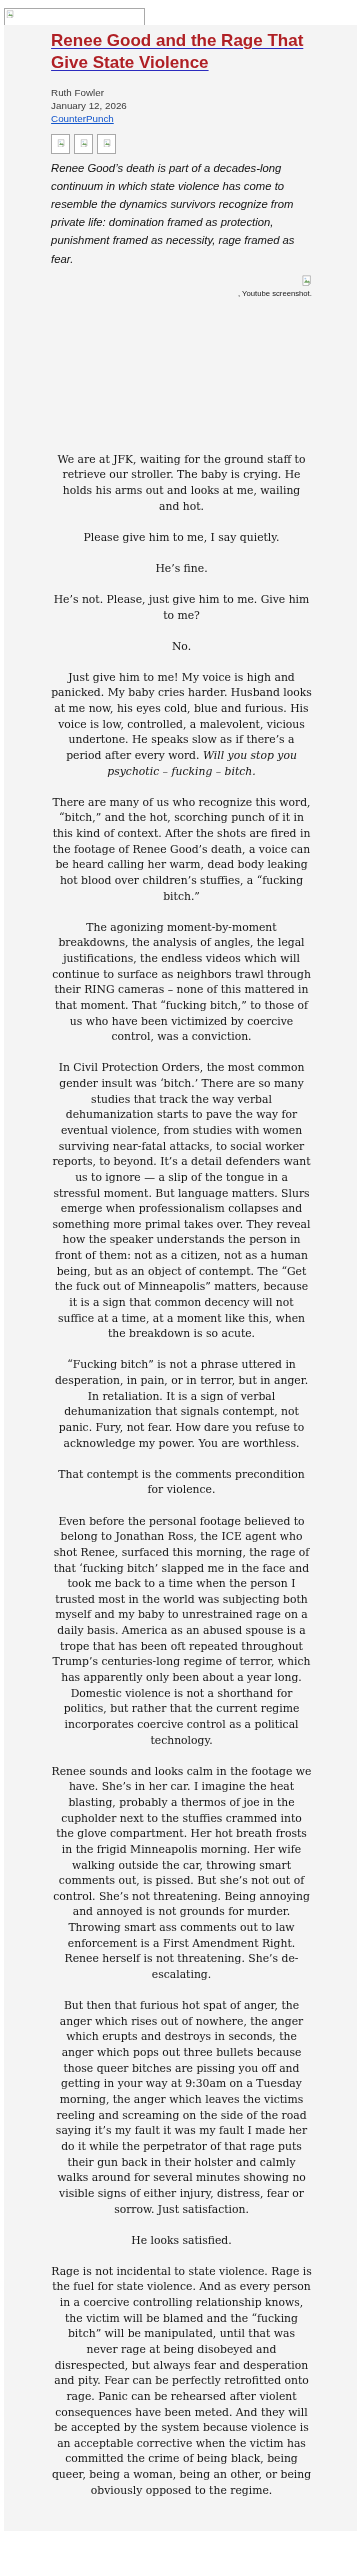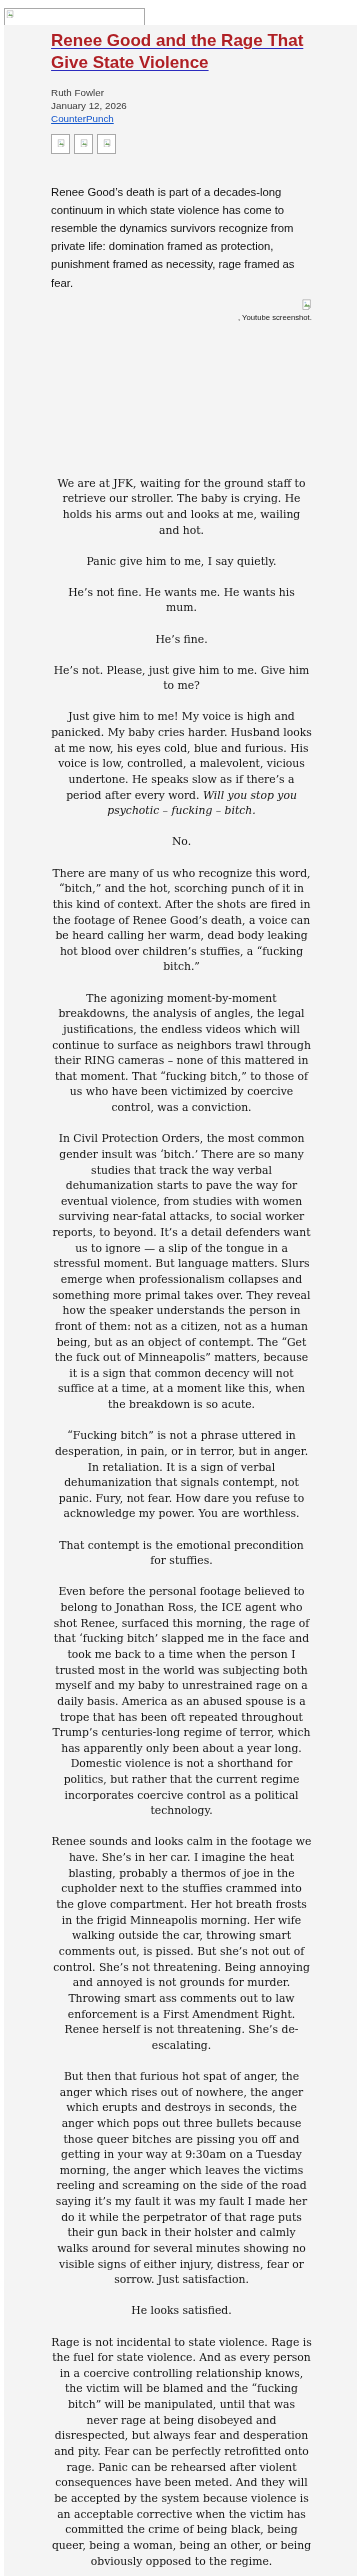--- a/index.html
+++ b/index.html
@@ -16,21 +16,21 @@
 
   h1.title{margin:0;font-size:17px;line-height:1.28;font-weight:bold;}
   h1.title a{color:#b02025;text-decoration:underline;text-decoration-color:#2b2bbf;text-decoration-thickness:1px;text-underline-offset:2.1px;}
 
   .byline{margin-top:13.4px;font-size:9.8px;line-height:1.32;color:#3c3c3c;}
   .byline a{color:#1155cc;text-decoration:underline;}
 
   .share-row{margin-top:8.2px;display:flex;gap:4.1px;}
   .share-box{display:flex;align-items:center;justify-content:center;width:17px;height:18.5px;background:#fff;border:0.5px solid #a9a9a9;}
 
-  .summary{margin:29px 0 0 0;font-size:11.3px;line-height:1.6;color:#111;}
+  .summary{margin:5px 0 0 0;font-size:11.3px;line-height:1.6;font-style:italic;color:#111;}
 
   figure.fig{margin:7.2px 0 0 0;text-align:right;}
   figure.fig .bimg svg{width:11.3px;height:11.3px;}
   figcaption{font-size:7.7px;color:#1a1a1a;margin-top:1px;font-family:"Liberation Sans",sans-serif;}
   .figure-spacer{height:138px;}
 
   
   .body-text p.para{font-family:"DejaVu Serif","Liberation Serif",serif;font-size:10.8px;line-height:1.45;color:#141414;margin:15.5px 0;text-align:center;}
   .seg-italic{font-style:italic;}
 </style>
@@ -91,31 +91,30 @@
             <path d="M13.5 19.5l3.5-4h-3.5z" fill="#d9d9d9" stroke="#a8a8a8" stroke-width="0.8"></path>
             <path d="M5 14.5l4-5.5 3 3.2 1.8-2 2.2 2.6v1.7H5z" fill="#74a465"></path>
             <circle cx="7.6" cy="6.6" r="1.7" fill="#a9c7e8"></circle>
           </svg></span>
       <figcaption>, Youtube screenshot.</figcaption>
     </figure>
     <div class="figure-spacer"></div>
 
     <div class="body-text">
         <p class="para"><span>We are at JFK, waiting for the ground staff to retrieve our stroller. The baby is crying. He holds his arms out and looks at me, wailing and hot.</span></p>
-        <p class="para"><span>Panic give him to me, I say quietly.</span></p>
-        <p class="para"><span>He’s not fine. He wants me. He wants his mum.</span></p>
+        <p class="para"><span>Please give him to me, I say quietly.</span></p>
         <p class="para"><span>He’s fine.</span></p>
         <p class="para"><span>He’s not. Please, just give him to me. Give him to me?</span></p>
+        <p class="para"><span>No.</span></p>
         <p class="para"><span>Just give him to me! My voice is high and panicked. My baby cries harder. Husband looks at me now, his eyes cold, blue and furious. His voice is low, controlled, a malevolent, vicious undertone. He speaks slow as if there’s a period after every word. </span><span class="seg-italic">Will you stop you psychotic – fucking – bitch.</span></p>
-        <p class="para"><span>No.</span></p>
         <p class="para"><span>There are many of us who recognize this word, “bitch,” and the hot, scorching punch of it in this kind of context. After the shots are fired in the footage of Renee Good’s death, a voice can be heard calling her warm, dead body leaking hot blood over children’s stuffies, a “fucking bitch.”</span></p>
         <p class="para"><span>The agonizing moment-by-moment breakdowns, the analysis of angles, the legal justifications, the endless videos which will continue to surface as neighbors trawl through their RING cameras – none of this mattered in that moment. That “fucking bitch,” to those of us who have been victimized by coercive control, was a conviction.</span></p>
         <p class="para"><span>In Civil Protection Orders, the most common gender insult was ‘bitch.’ There are so many studies that track the way verbal dehumanization starts to pave the way for eventual violence, from studies with women surviving near-fatal attacks, to social worker reports, to beyond. It’s a detail defenders want us to ignore — a slip of the tongue in a stressful moment. But language matters. Slurs emerge when professionalism collapses and something more primal takes over. They reveal how the speaker understands the person in front of them: not as a citizen, not as a human being, but as an object of contempt. The “Get the fuck out of Minneapolis” matters, because it is a sign that common decency will not suffice at a time, at a moment like this, when the breakdown is so acute.</span></p>
         <p class="para"><span>“Fucking bitch” is not a phrase uttered in desperation, in pain, or in terror, but in anger. In retaliation. It is a sign of verbal dehumanization that signals contempt, not panic. Fury, not fear. How dare you refuse to acknowledge my power. You are worthless.</span></p>
-        <p class="para"><span>That contempt is the emotional precondition for stuffies.</span></p>
+        <p class="para"><span>That contempt is the comments precondition for violence.</span></p>
         <p class="para"><span>Even before the personal footage believed to belong to Jonathan Ross, the ICE agent who shot Renee, surfaced this morning, the rage of that ‘fucking bitch’ slapped me in the face and took me back to a time when the person I trusted most in the world was subjecting both myself and my baby to unrestrained rage on a daily basis. America as an abused spouse is a trope that has been oft repeated throughout Trump’s centuries-long regime of terror, which has apparently only been about a year long. Domestic violence is not a shorthand for politics, but rather that the current regime incorporates coercive control as a political technology.</span></p>
         <p class="para"><span>Renee sounds and looks calm in the footage we have. She’s in her car. I imagine the heat blasting, probably a thermos of joe in the cupholder next to the stuffies crammed into the glove compartment. Her hot breath frosts in the frigid Minneapolis morning. Her wife walking outside the car, throwing smart comments out, is pissed. But she’s not out of control. She’s not threatening.  Being annoying and annoyed is not grounds for murder. Throwing smart ass comments out to law enforcement is a First Amendment Right. Renee herself is not threatening. She’s de-escalating.</span></p>
         <p class="para"><span>But then that furious hot spat of anger, the anger which rises out of nowhere, the anger which erupts and destroys in seconds, the anger which pops out three bullets because those queer bitches are pissing you off and getting in your way at 9:30am on a Tuesday morning, the anger which leaves the victims reeling and screaming on the side of the road saying it’s my fault it was my fault I made her do it while the perpetrator of that rage puts their gun back in their holster and calmly walks around for several minutes showing no visible signs of either injury, distress, fear or sorrow. Just satisfaction.</span></p>
         <p class="para"><span>He looks satisfied.</span></p>
         <p class="para"><span>Rage is not incidental to state violence. Rage is the fuel for state violence. And as every person in a coercive controlling relationship knows, the victim will be blamed and the “fucking bitch” will be manipulated, until that was never rage at being disobeyed and disrespected, but always fear and desperation and pity. Fear can be perfectly retrofitted onto rage. Panic can be rehearsed after violent consequences have been meted. And they will be accepted by the system because violence is an acceptable corrective when the victim has committed the crime of being black, being queer, being a woman, being an other, or being obviously opposed to the regime.</span></p>
       </div>
 
   </div>
 
 </div>

